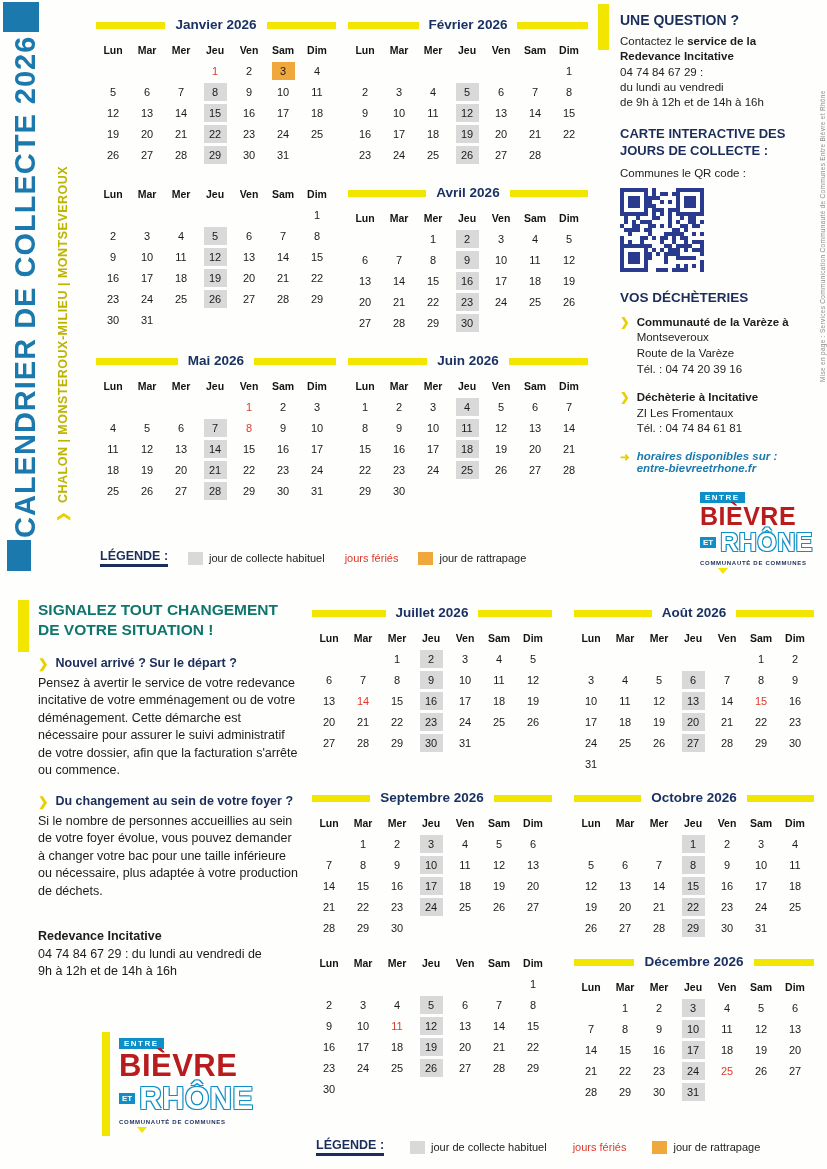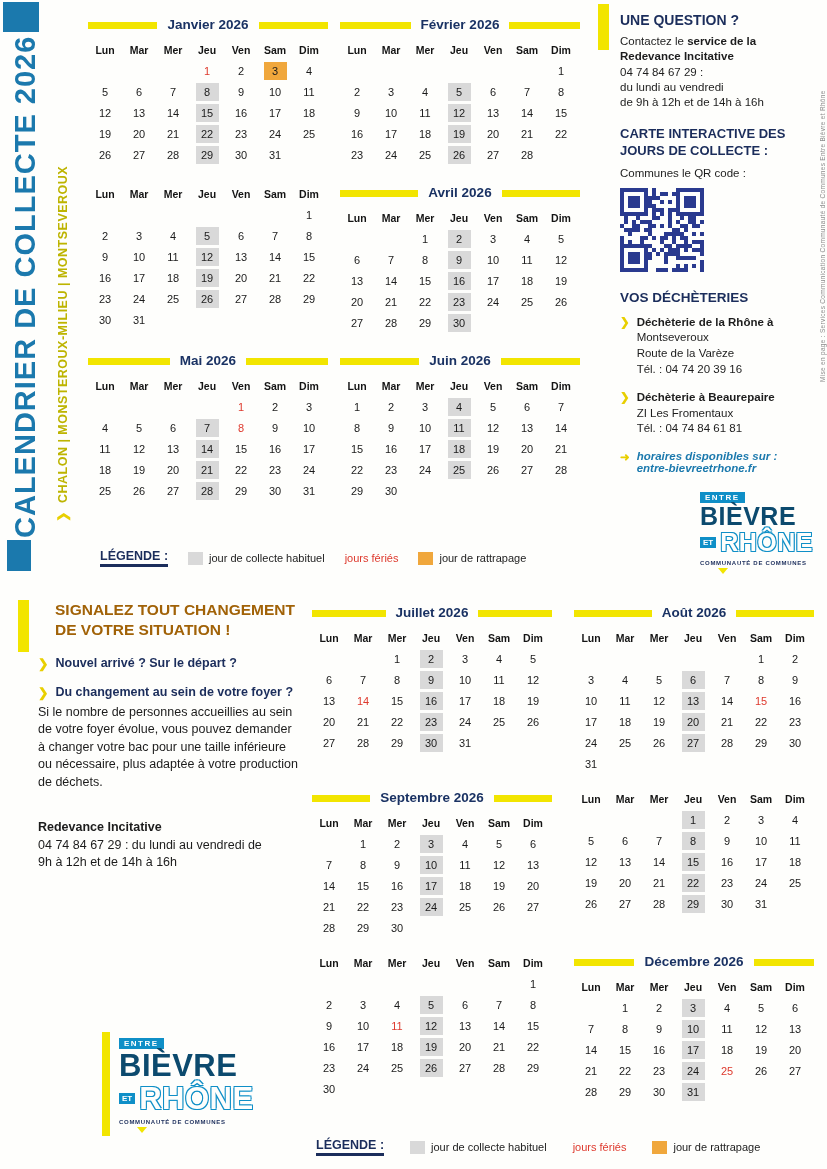--- a/index.html
+++ b/index.html
@@ -13,21 +13,21 @@
   .banner-title { position:absolute; left:2px; top:34px; width:46px; height:506px;
     writing-mode:vertical-rl; transform:rotate(180deg); text-align:center;
     font-size:29px; font-weight:bold; color:#1b79ad; line-height:46px; letter-spacing:1px; white-space:nowrap; }
   .banner-communes { position:absolute; left:52px; top:118px; width:22px; height:452px;
     writing-mode:vertical-rl; transform:rotate(180deg); text-align:center;
     font-size:12.5px; font-weight:bold; color:#bdb400; line-height:22px; letter-spacing:0.5px; white-space:nowrap; }
   .banner-communes .chev { margin-bottom:4px; }
 
   
   .cal-wrap { position:absolute; display:grid; grid-template-columns:240px 240px; align-items:start; }
-  .cal-top { left:88px; top:14px; column-gap:12px; row-gap:18px; }
+  .cal-top { left:96px; top:14px; column-gap:12px; row-gap:18px; }
   .cal-bottom { left:312px; top:602px; column-gap:22px; row-gap:14px; }
   .cal { width:240px; }
   .cal-title { position:relative; height:22px; margin-bottom:2px; }
   .cal-title::before { content:""; position:absolute; left:0; right:0; top:8px; height:7px; background:#f2e500; }
   .cal-title b { position:relative; display:table; margin:0 auto; background:#fefefc; padding:0 10px;
     font-size:13.5px; color:#1a3263; line-height:22px; }
   .cal-head, .cal-grid { display:grid; grid-template-columns:repeat(7,34px); }
   .cal-head span { text-align:center; font-size:10.5px; font-weight:bold; color:#141414; height:24px; line-height:24px; }
   .cal-grid { row-gap:3px; }
   .dc { justify-self:center; width:23px; height:18px; display:flex; align-items:center; justify-content:center;
@@ -62,41 +62,41 @@
   .chev { color:#e8cf00; font-weight:bold; }
   .arrow { color:#e8cf00; font-weight:bold; }
   .hours { display:flex; gap:7px; margin-top:4px; }
   .blue-it { color:#1b79ad; font-weight:bold; font-style:italic; }
 
   
   .eber { width:112px; }
   .sidebar .eber { margin:16px 0 0 auto; }
   .eber-entre { display:inline-block; background:#0f8fc7; color:#fff; font-size:8px; font-weight:bold;
     padding:1px 5px; letter-spacing:1.5px; }
-  .eber-bievre { color:#0c4a6e; font-weight:bold; font-size:25px; line-height:1.05; letter-spacing:0.5px; }
+  .eber-bievre { color:#b91c1c; font-weight:bold; font-size:25px; line-height:1.05; letter-spacing:0.5px; }
   .eber-row { display:flex; align-items:center; gap:4px; }
   .eber-et { background:#0f8fc7; color:#fff; font-size:8px; font-weight:bold; padding:1px 3px; }
   .eber-rhone { font-weight:bold; font-size:25px; line-height:1.05; color:#fefefc; letter-spacing:0.5px;
     text-shadow:-1px -1px 0 #0f8fc7, 1px -1px 0 #0f8fc7, -1px 1px 0 #0f8fc7, 1px 1px 0 #0f8fc7; }
   .eber-sub { font-size:6px; font-weight:bold; color:#1b2d5b; letter-spacing:0.7px; margin-top:4px; }
   .eber-caret { width:0; height:0; border-left:5px solid transparent; border-right:5px solid transparent;
     border-top:6px solid #f2e500; margin:2px 0 0 18px; }
   .eber--lg { width:140px; }
   .eber--lg .eber-bievre, .eber--lg .eber-rhone { font-size:31px; }
   .info-logo { position:absolute; left:102px; top:1032px; display:flex; gap:9px; }
   .info-logo .bar { width:8px; height:104px; background:#f2e500; }
 
   
   .credit { position:absolute; right:1px; top:52px; height:330px; writing-mode:vertical-rl; transform:rotate(180deg);
     font-size:6.5px; color:#8b8b8b; letter-spacing:0.3px; white-space:nowrap; }
 
   
   .info-accent { position:absolute; left:18px; top:600px; width:11px; height:52px; background:#f2e500; }
   .info { position:absolute; left:38px; top:600px; width:260px; font-size:12.5px; color:#1c1c1c; }
-  .info-h { font-size:15.5px; font-weight:bold; color:#a16207; line-height:1.28; margin-bottom:16px;margin-left:17px; }
+  .info-h { font-size:15.5px; font-weight:bold; color:#0f766e; line-height:1.28; margin-bottom:16px; }
   .info-q { display:flex; gap:7px; font-weight:bold; color:#1b2d5b; font-size:12.5px; margin:14px 0 4px; }
   .info p { line-height:1.4; }
   .info-contact { margin-top:28px; line-height:1.4; }
 </style>
 </head>
 <body>
 
 <div class="page">
 
   <div class="corner-sq top"></div>
@@ -659,30 +659,30 @@
         <i style="left:52px;top:80px"></i>
         <i style="left:56px;top:80px"></i>
         <i style="left:60px;top:80px"></i>
         <i style="left:64px;top:80px"></i>
         <i style="left:80px;top:80px"></i>
       </div>
     <div class="sb-dech-title">VOS DÉCHÈTERIES</div>
     <div class="dech">
       <span class="chev">❯</span>
       <div>
-        <div class="b">Déchèterie de la Rhône à</div>
+        <div class="b">Communauté de la Varèze à</div>
         <div>Montseveroux</div>
         <div>Route de la Varèze</div>
         <div>Tél. : 04 74 20 39 16</div>
       </div>
     </div>
     <div class="dech">
       <span class="chev">❯</span>
       <div>
-        <div class="b">Déchèterie à Beaurepaire</div>
+        <div class="b">Déchèterie à Incitative</div>
         <div>ZI Les Fromentaux</div>
         <div>Tél. : 04 74 84 61 81</div>
       </div>
     </div>
     <div class="hours">
       <span class="arrow">➜</span>
       <div>
         <div class="blue-it">horaires disponibles sur :</div>
         <div class="blue-it">entre-bievreetrhone.fr</div>
       </div>
@@ -704,20 +704,21 @@
   <div class="info-accent"></div>
   <div class="info">
     <div class="info-h">
       <div>SIGNALEZ TOUT CHANGEMENT</div>
       <div>DE VOTRE SITUATION !</div>
     </div>
     <div class="info-q">
         <span class="chev">❯</span>
         <span>Nouvel arrivé ? Sur le départ ?</span>
       </div>
+    <p>Pensez à avertir le service de votre redevance incitative de votre emménagement ou de votre déménagement. Cette démarche est nécessaire pour assurer le suivi administratif de votre dossier, afin que la facturation s'arrête ou commence.</p>
     <div class="info-q">
         <span class="chev">❯</span>
         <span>Du changement au sein de votre foyer ?</span>
       </div>
     <p>Si le nombre de personnes accueillies au sein de votre foyer évolue, vous pouvez demander à changer votre bac pour une taille inférieure ou nécessaire, plus adaptée à votre production de déchets.</p>
     <div class="info-contact">
       <div><b>Redevance Incitative</b></div>
       <div>04 74 84 67 29 : du lundi au vendredi de</div>
       <div>9h à 12h et de 14h à 16h</div>
     </div>
@@ -880,20 +881,23 @@
           <span class="dc collecte">24</span>
           <span class="dc">25</span>
           <span class="dc">26</span>
           <span class="dc">27</span>
           <span class="dc">28</span>
           <span class="dc">29</span>
           <span class="dc">30</span>
         </div>
       </div>
       <div class="cal">
+        <div class="cal-title">
+          <b>Octobre 2026</b>
+        </div>
         <div class="cal-head">
           <span>Lun</span>
           <span>Mar</span>
           <span>Mer</span>
           <span>Jeu</span>
           <span>Ven</span>
           <span>Sam</span>
           <span>Dim</span>
         </div>
         <div class="cal-grid">

